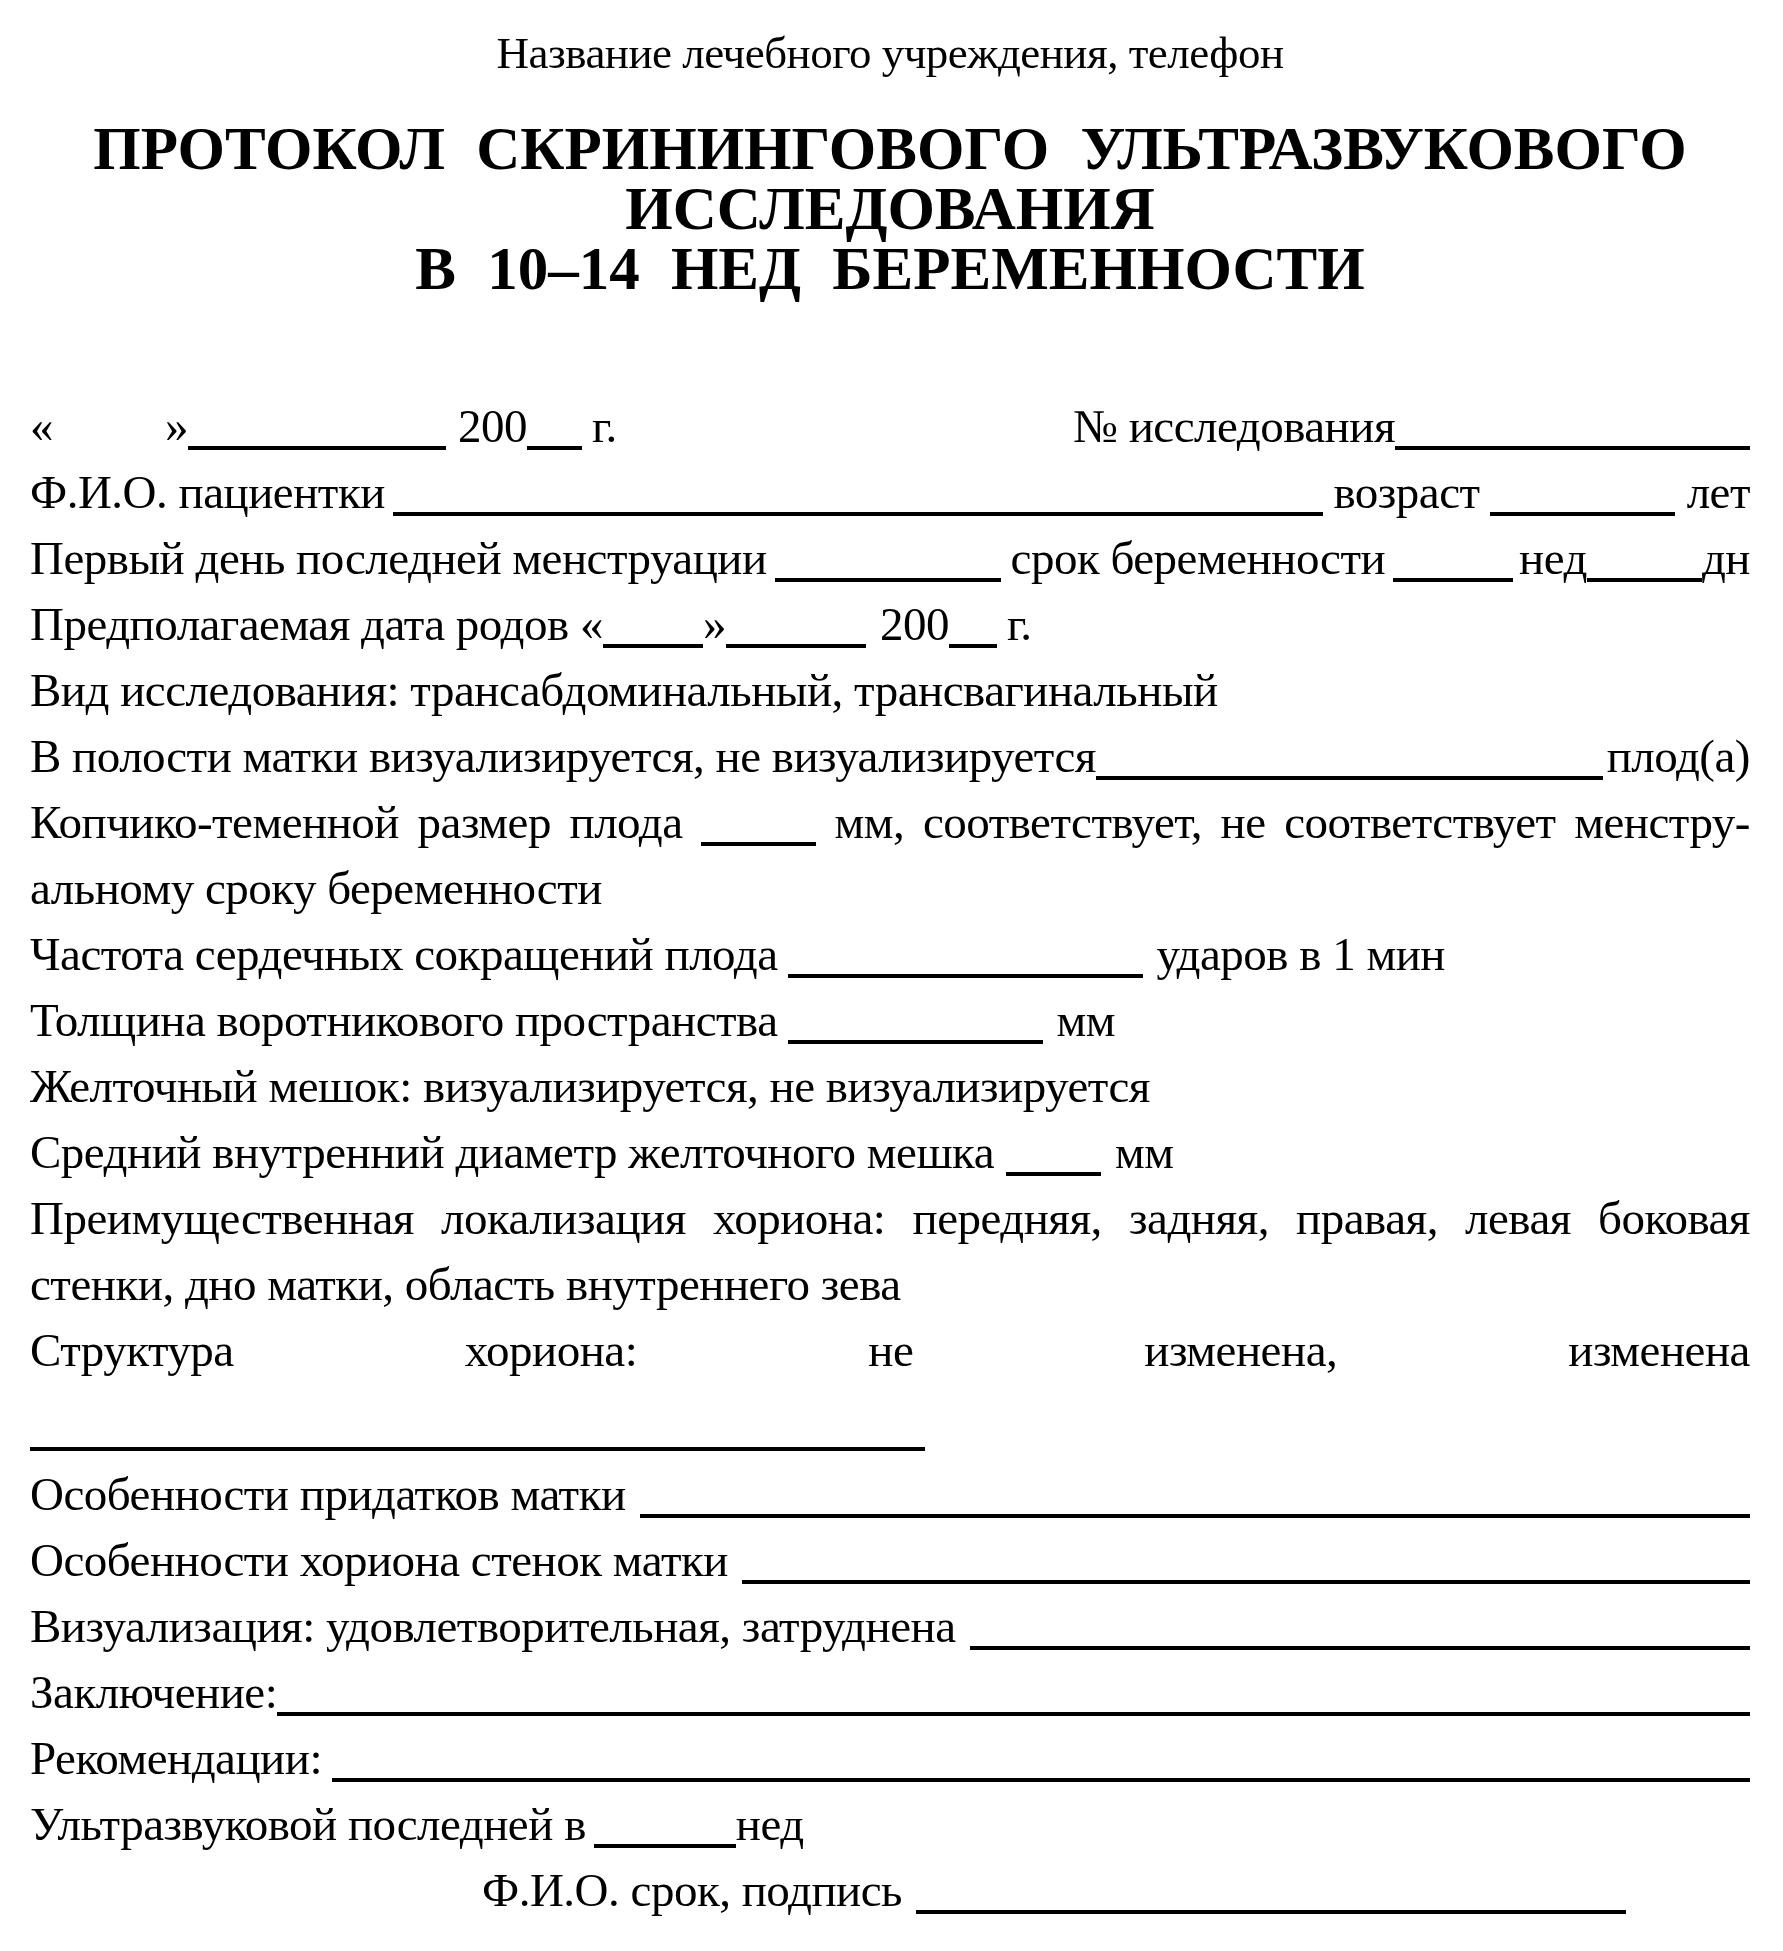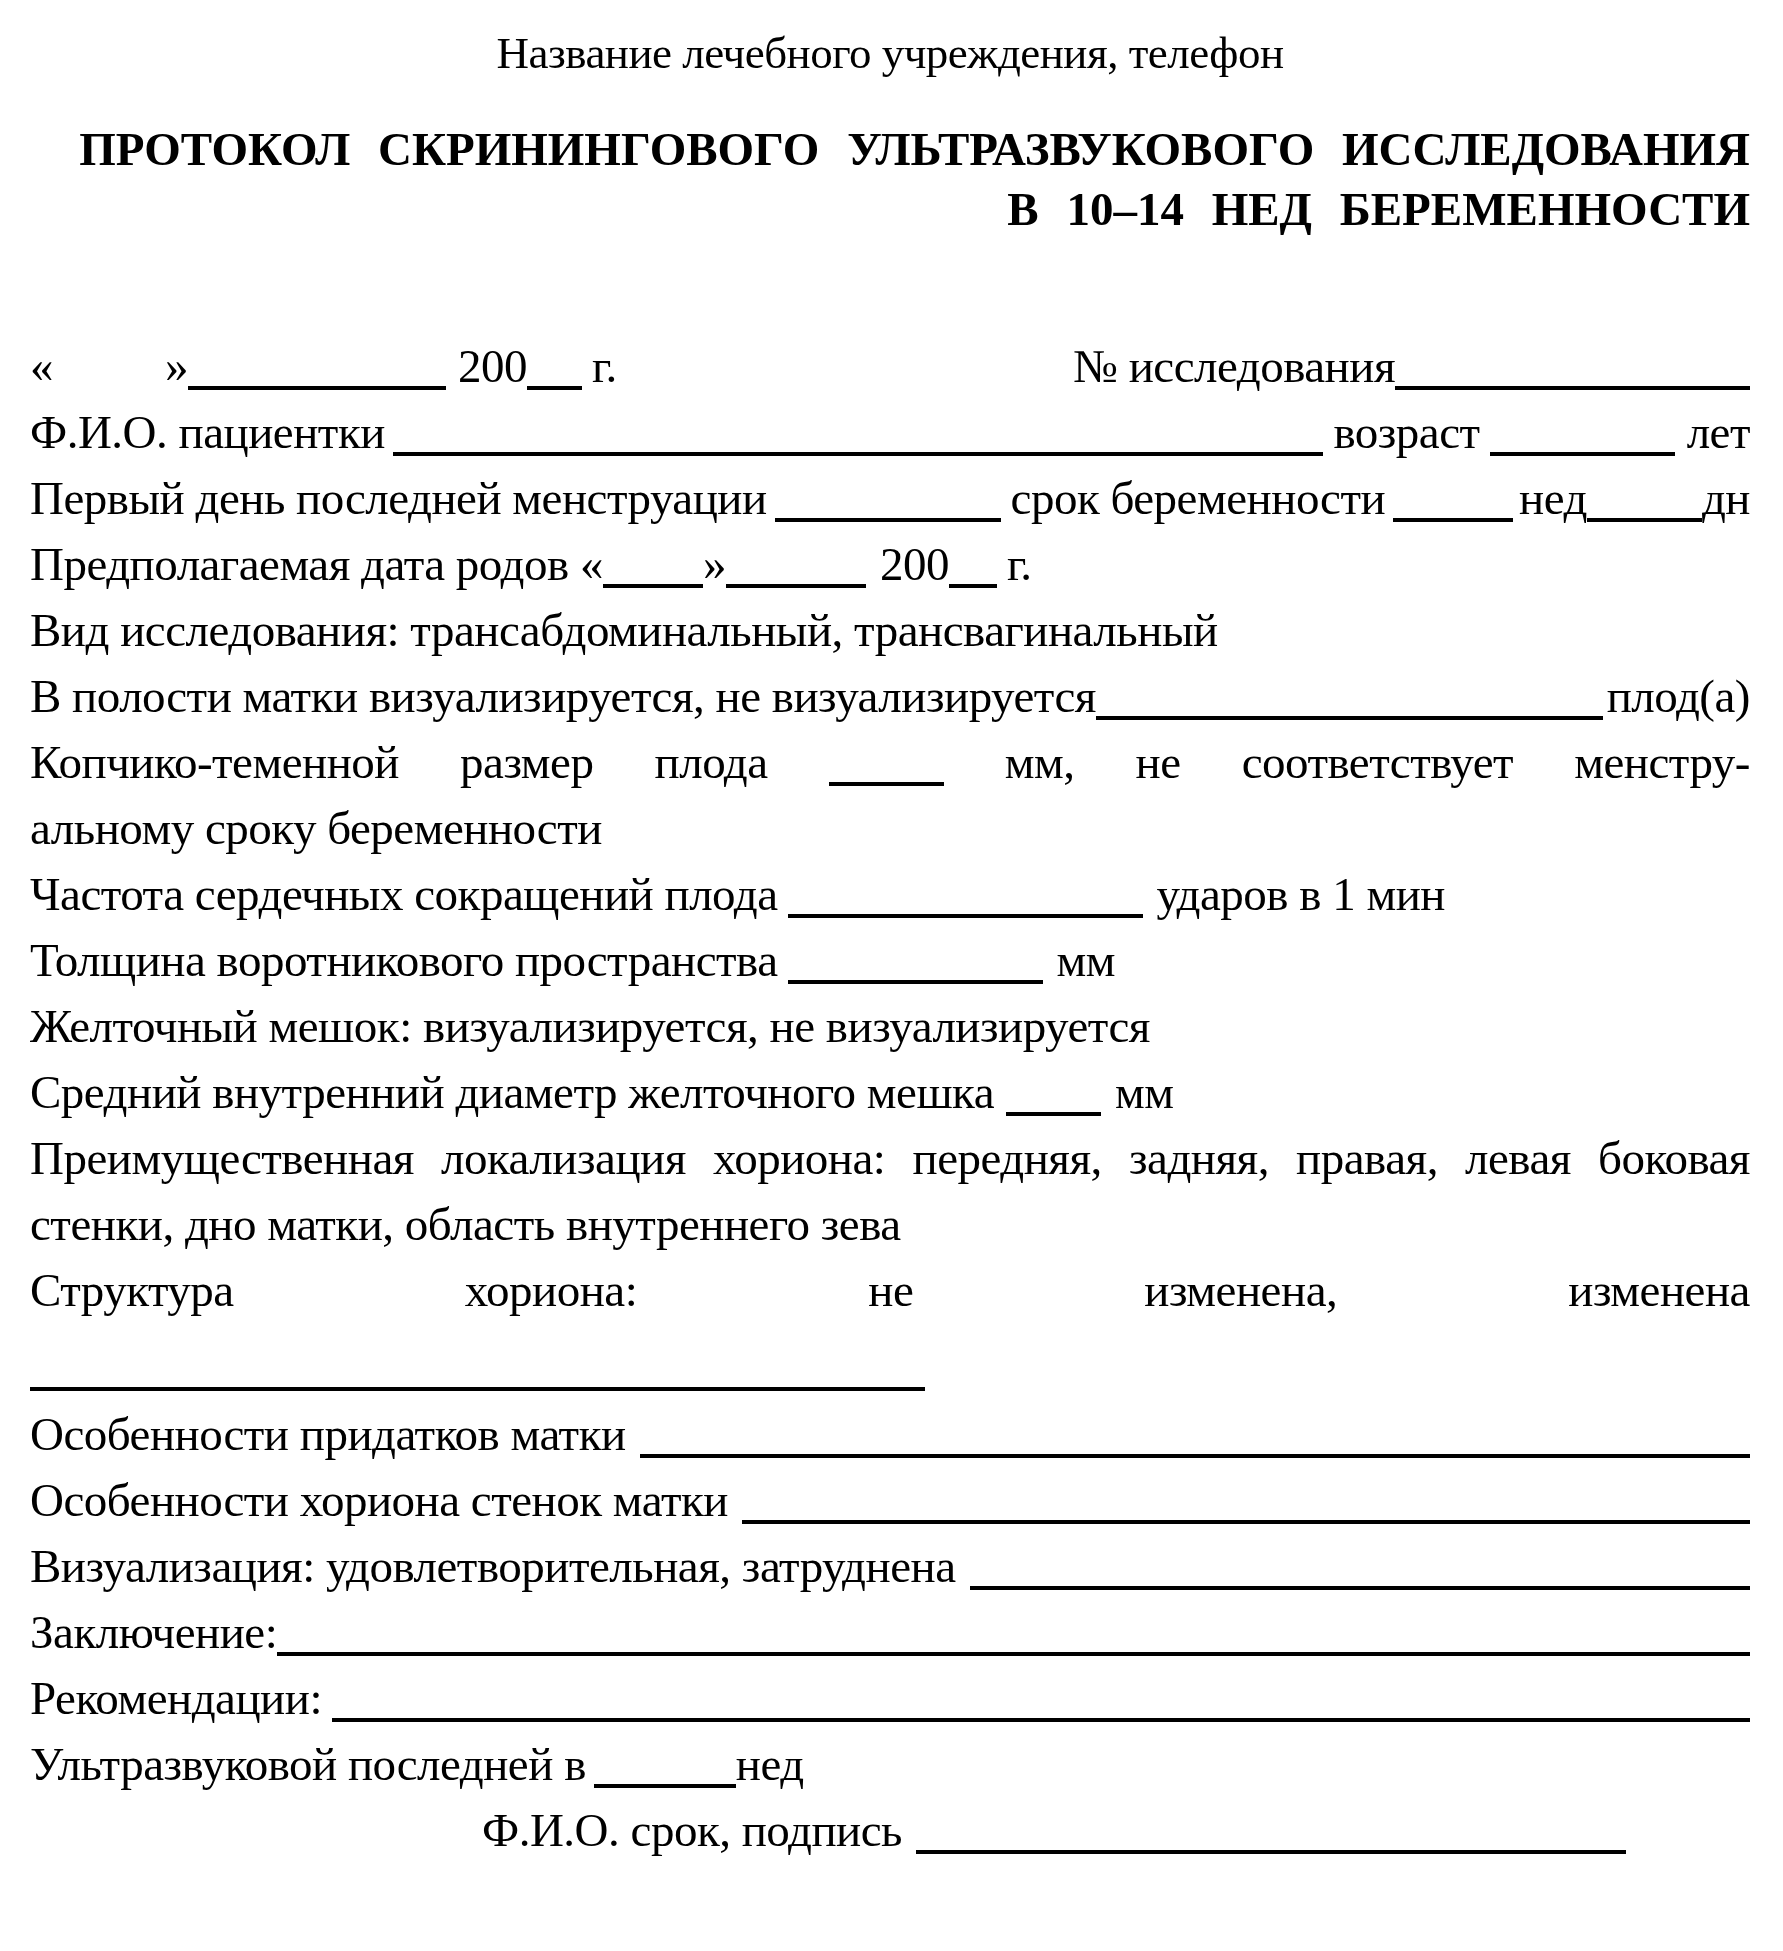--- a/index.html
+++ b/index.html
@@ -15,23 +15,23 @@
     overflow: hidden;
   }
   .doc-header {
     text-align: center;
     font-size: 45px;
     line-height: 55px;
     padding-top: 26px;
     letter-spacing: -0.5px;
   }
   .doc-title {
-    text-align: right;
+    text-align: center;
     font-weight: bold;
-    font-size: 47px;
+    font-size: 61px;
     line-height: 60px;
     margin-top: 38px;
     word-spacing: 16px;
     letter-spacing: 0px;
   }
   .form-body {
     margin-top: 100px;
     font-size: 47px;
     letter-spacing: -0.5px;
   }
@@ -74,21 +74,21 @@
     <div>В 10–14 НЕД БЕРЕМЕННОСТИ</div>
   </div>
 
   <div class="form-body">
       <div class="line"><span class="txt">«</span><span class="gap" style="width: 112px;"></span><span class="txt">»</span><span class="blank" style="width: 258px;"></span><span class="gap" style="width: 12px;"></span><span class="txt">200</span><span class="blank" style="width: 55px;"></span><span class="gap" style="width: 10px;"></span><span class="txt">г.</span><span class="gap" style="width: 100px; flex-grow: 1;"></span><span class="txt">№ исследования</span><span class="blank" style="width: 355px;"></span></div>
       <div class="line"><span class="txt">Ф.И.О. пациентки</span><span class="gap" style="width: 8px;"></span><span class="blank" style="width: 600px; flex-grow: 1;"></span><span class="gap" style="width: 10px;"></span><span class="txt">возраст</span><span class="gap" style="width: 10px;"></span><span class="blank" style="width: 185px;"></span><span class="gap" style="width: 12px;"></span><span class="txt">лет</span></div>
       <div class="line"><span class="txt">Первый день последней менструации</span><span class="gap" style="width: 8px;"></span><span class="blank" style="width: 200px; flex-grow: 1;"></span><span class="gap" style="width: 10px;"></span><span class="txt">срок беременности</span><span class="gap" style="width: 8px;"></span><span class="blank" style="width: 120px;"></span><span class="gap" style="width: 6px;"></span><span class="txt">нед</span><span class="blank" style="width: 115px;"></span><span class="txt">дн</span></div>
       <div class="line"><span class="txt">Предполагаемая дата родов «</span><span class="blank" style="width: 100px;"></span><span class="txt">»</span><span class="blank" style="width: 140px;"></span><span class="gap" style="width: 14px;"></span><span class="txt">200</span><span class="blank" style="width: 48px;"></span><span class="gap" style="width: 10px;"></span><span class="txt">г.</span></div>
       <div class="line"><span class="txt">Вид исследования: трансабдоминальный, трансвагинальный</span></div>
       <div class="line"><span class="txt">В полости матки визуализируется, не визуализируется</span><span class="blank" style="width: 420px; flex-grow: 1;"></span><span class="gap" style="width: 4px;"></span><span class="txt">плод(а)</span></div>
-      <div class="line spread"><span class="txt">Копчико-теменной</span><span class="txt">размер</span><span class="txt">плода</span><span class="blank" style="width: 115px;"></span><span class="txt">мм,</span><span class="txt">не</span><span class="txt">соответствует</span><span class="txt">менстру-</span></div>
+      <div class="line spread"><span class="txt">Копчико-теменной</span><span class="txt">размер</span><span class="txt">плода</span><span class="blank" style="width: 115px;"></span><span class="txt">мм,</span><span class="txt">соответствует,</span><span class="txt">не</span><span class="txt">соответствует</span><span class="txt">менстру-</span></div>
       <div class="line"><span class="txt">альному сроку беременности</span></div>
       <div class="line"><span class="txt">Частота сердечных сокращений плода</span><span class="gap" style="width: 10px;"></span><span class="blank" style="width: 355px;"></span><span class="gap" style="width: 14px;"></span><span class="txt">ударов в 1 мин</span></div>
       <div class="line"><span class="txt">Толщина воротникового пространства</span><span class="gap" style="width: 10px;"></span><span class="blank" style="width: 255px;"></span><span class="gap" style="width: 14px;"></span><span class="txt">мм</span></div>
       <div class="line"><span class="txt">Желточный мешок: визуализируется, не визуализируется</span></div>
       <div class="line"><span class="txt">Средний внутренний диаметр желточного мешка</span><span class="gap" style="width: 12px;"></span><span class="blank" style="width: 95px;"></span><span class="gap" style="width: 14px;"></span><span class="txt">мм</span></div>
       <div class="line spread"><span class="txt">Преимущественная</span><span class="txt">локализация</span><span class="txt">хориона:</span><span class="txt">передняя,</span><span class="txt">задняя,</span><span class="txt">правая,</span><span class="txt">левая</span><span class="txt">боковая</span></div>
       <div class="line"><span class="txt">стенки, дно матки, область внутреннего зева</span></div>
       <div class="line spread"><span class="txt">Структура</span><span class="txt">хориона:</span><span class="txt">не</span><span class="txt">изменена,</span><span class="txt">изменена</span></div>
       <div class="line tall"><span class="blank" style="width: 895px;"></span></div>
       <div class="line"><span class="txt">Особенности придатков матки</span><span class="gap" style="width: 14px;"></span><span class="blank" style="width: 300px; flex-grow: 1;"></span></div>

